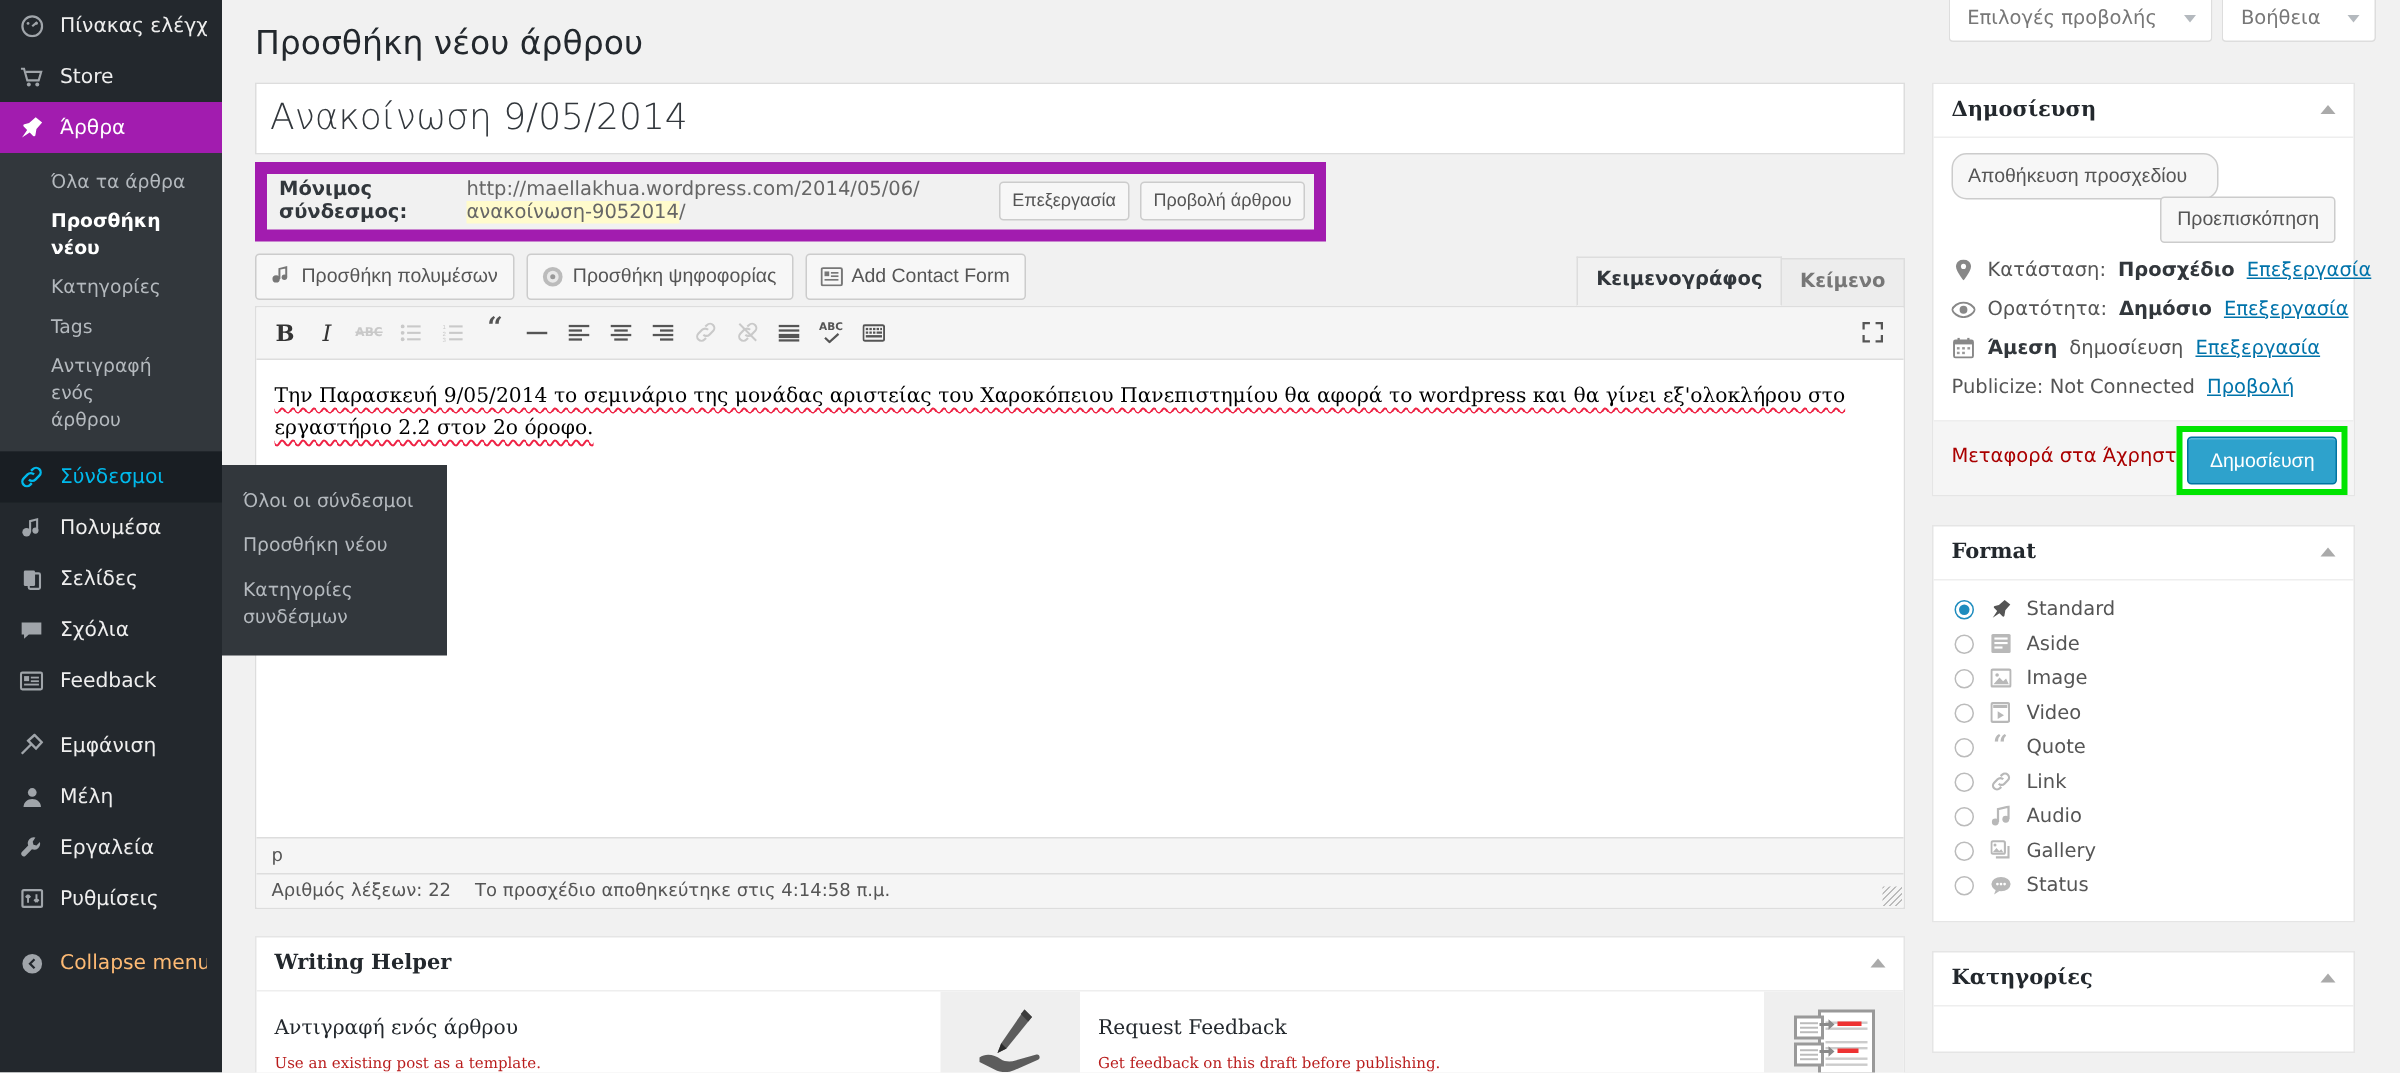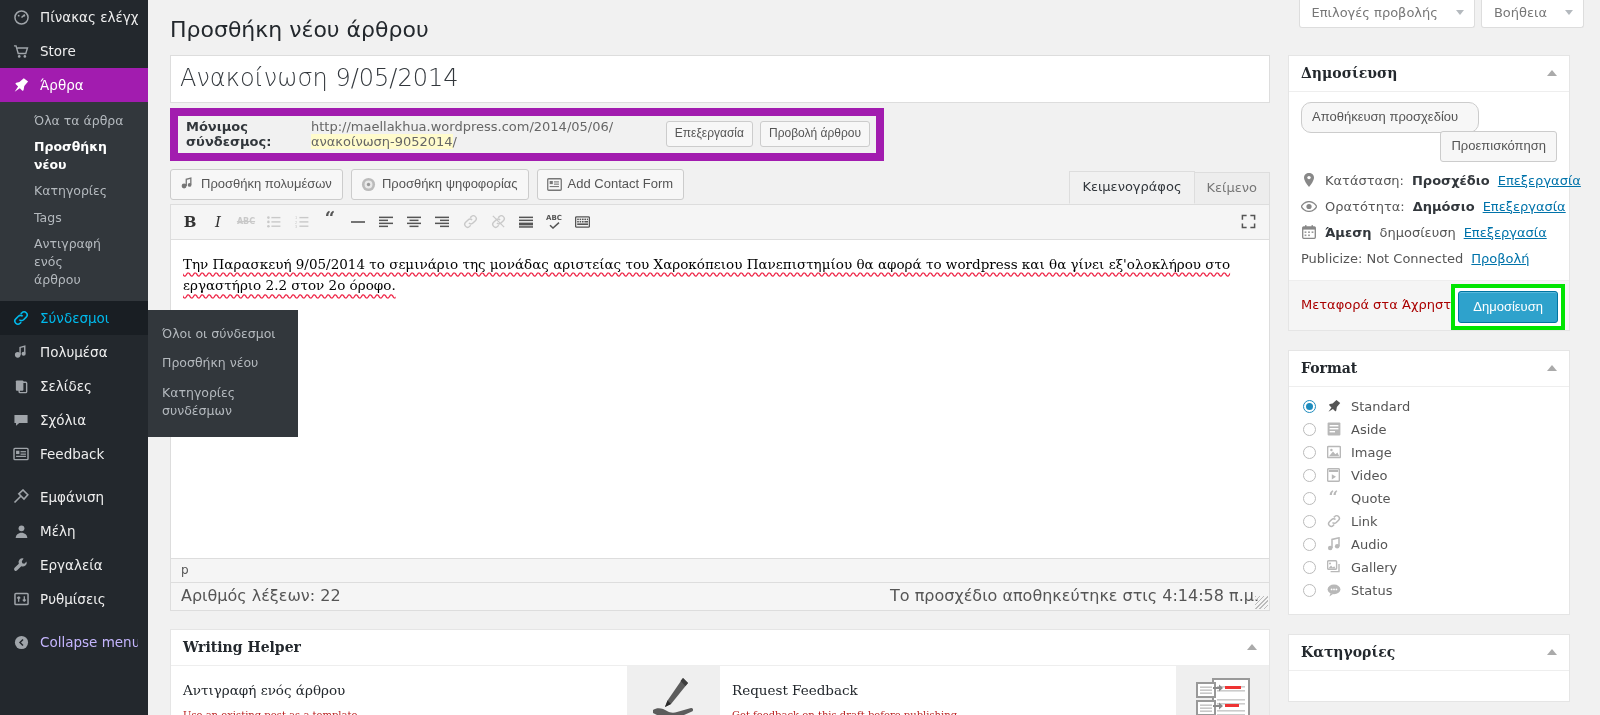--- a/index.html
+++ b/index.html
@@ -98,21 +98,21 @@
   #media-buttons { display:flex; gap:8px; padding-bottom:4px; }
   .media-btn {
     background:#f7f7f7; border:1px solid #ccc; border-radius:3px;
     font-size:13px; color:#555; padding:4px 10px 5px 9px; cursor:pointer;
     display:flex; align-items:center; gap:6px; line-height:1.5;
   }
   #editor-tabs { display:flex; align-items:flex-end; }
   .ed-tab {
     font-size:13px; padding:6px 12px 7px 12px; cursor:pointer;
     border:1px solid #ddd; background:#ededed; color:#777;
-    margin-left:-1px; border-bottom:none; line-height:1.4;
+    margin-left:-1px; border-bottom:none; line-height:1.4;font-weight:bold;
   }
   .ed-tab.active { background:#f1f1f1; color:#32373c; border-bottom:1px solid #f1f1f1; position:relative; z-index:2; }
 
   
   #wp-content-wrap { border:1px solid #ddd; background:#fff; }
   #mce-toolbar {
     background:#f5f5f5; border-bottom:1px solid #ddd;
     display:flex; align-items:center; padding:5px 6px; gap:2px; position:relative;
   }
   .tb-btn {
@@ -129,23 +129,24 @@
     font-size:13.5px; color:#000; line-height:1.6;
     text-decoration:underline; text-decoration-color:#e24;
     text-decoration-style:wavy; text-underline-offset:3px;
   }
   #wp-content-path {
     border-top:1px solid #ddd; background:#f5f5f5;
     font-size:12px; color:#555; padding:4px 10px 5px 10px;
   }
   #post-status-info {
     border-top:1px solid #ddd; background:#f5f5f5;
-    display:flex; justify-content:space-between;
-    font-size:16px; color:#555; padding:3px 10px 5px 10px;
+    display:flex; 
+    font-size:12px; color:#555; padding:3px 10px 5px 10px;
     position:relative;
+    gap:16px;
   }
   #post-status-info:after {
     content:""; position:absolute; right:1px; bottom:1px; width:13px; height:13px;
     background:repeating-linear-gradient(135deg,#bbb 0 1px,transparent 1px 3px);
   }
 
   
   #writing-helper { margin-top:18px; background:#fff; border:1px solid #e5e5e5; }
   #wh-head {
     display:flex; align-items:center; justify-content:space-between;
@@ -338,21 +339,21 @@
       <svg width="15" height="14" viewBox="0 0 16 15">
           <rect x="1" y="1.5" width="14" height="12" rx="1" fill="none" stroke="currentColor" stroke-width="1.6"></rect>
           <path d="M5 10.5V5m0 0L3.4 6.8M5 5l1.6 1.8M11 4.5V10m0 0 1.6-1.8M11 10 9.4 8.2" stroke="currentColor" stroke-width="1.4" fill="none"></path>
         </svg>
     </span>
     <span class="lbl">Ρυθμίσεις</span>
   </div>
 
   <div class="menu-sep"></div>
 
-  <div class="menu-item" style="color:#c4b5fd;">
+  <div class="menu-item" style="color:#fdba74;">
     <span class="ico">
       <svg width="15" height="15" viewBox="0 0 16 16">
           <circle cx="8" cy="8" r="7" fill="currentColor"></circle>
           <path d="M9.6 4.8 6.4 8l3.2 3.2" fill="none" stroke="#23282d" stroke-width="1.6"></path>
         </svg>
     </span>
     <span class="lbl">Collapse menu</span>
   </div>
 </div>
 

